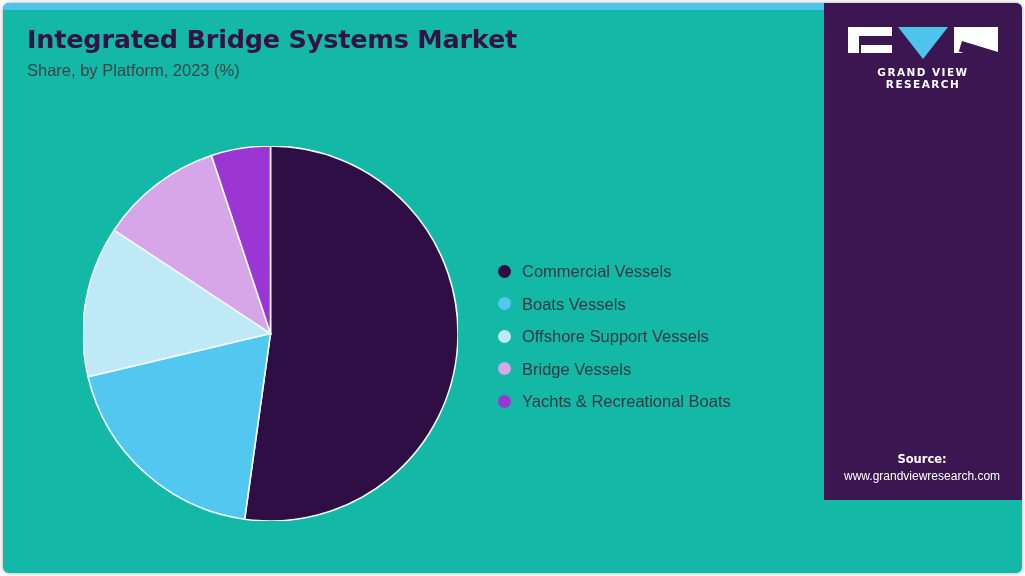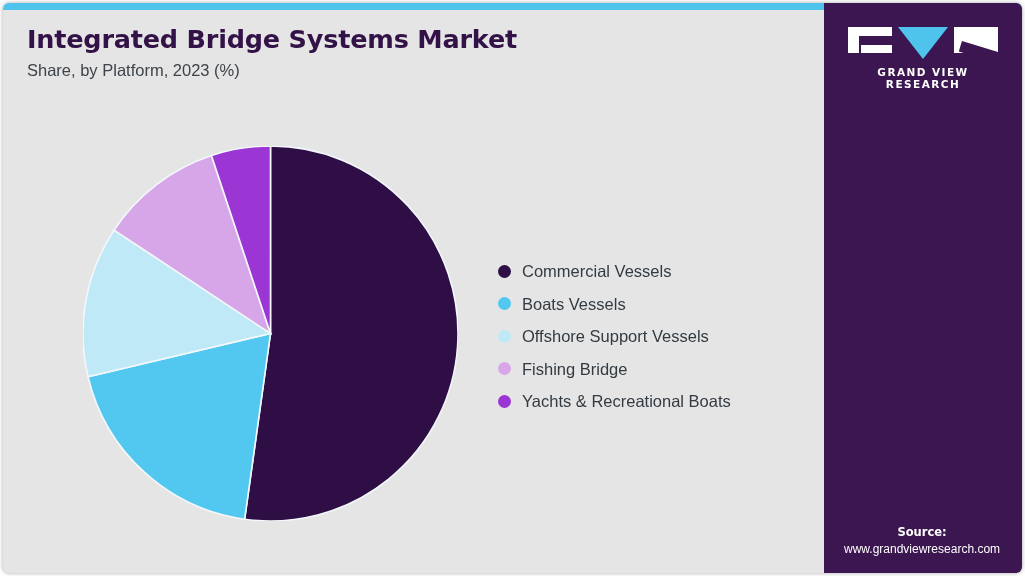--- a/index.html
+++ b/index.html
@@ -16,21 +16,21 @@
     height: 576px;
     background: #ffffff;
     overflow: hidden;
   }
   .card {
     position: absolute;
     left: 3px;
     top: 3px;
     width: 1019px;
     height: 570px;
-    background: #e5e5e5;
+    background: #14b8a6;
     border-radius: 6px;
     overflow: hidden;
     box-shadow: 0 0 4px rgba(0,0,0,0.35);
   }
   .top-accent {
     position: absolute;
     left: 0;
     top: 0;
     width: 1019px;
     height: 7px;
@@ -91,21 +91,21 @@
     color: #333b42;
     white-space: nowrap;
     line-height: 1;
   }
   
   .side-panel {
     position: absolute;
     right: 0;
     top: 0;
     width: 198px;
-    height: 570px;
+    height: 497px;
     background: #3c1650;
     display: flex;
     flex-direction: column;
     align-items: center;
   }
   .logo-block {
     margin-top: 24px;
     width: 150px;
     text-align: center;
   }
@@ -241,21 +241,21 @@
       <div class="legend-item">
         <span class="legend-dot" style="background:#52c8f0"></span>
         <span class="legend-label">Boats Vessels</span>
       </div>
       <div class="legend-item">
         <span class="legend-dot" style="background:#bfe9f7"></span>
         <span class="legend-label">Offshore Support Vessels</span>
       </div>
       <div class="legend-item">
         <span class="legend-dot" style="background:#d7a6e8"></span>
-        <span class="legend-label">Fishing Bridge</span>
+        <span class="legend-label">Bridge Vessels</span>
       </div>
       <div class="legend-item">
         <span class="legend-dot" style="background:#9b35d4"></span>
         <span class="legend-label">Yachts &amp; Recreational Boats</span>
       </div>
     </div>
 
     <div class="side-panel">
       <div class="logo-block">
         <div class="logo-marks">

